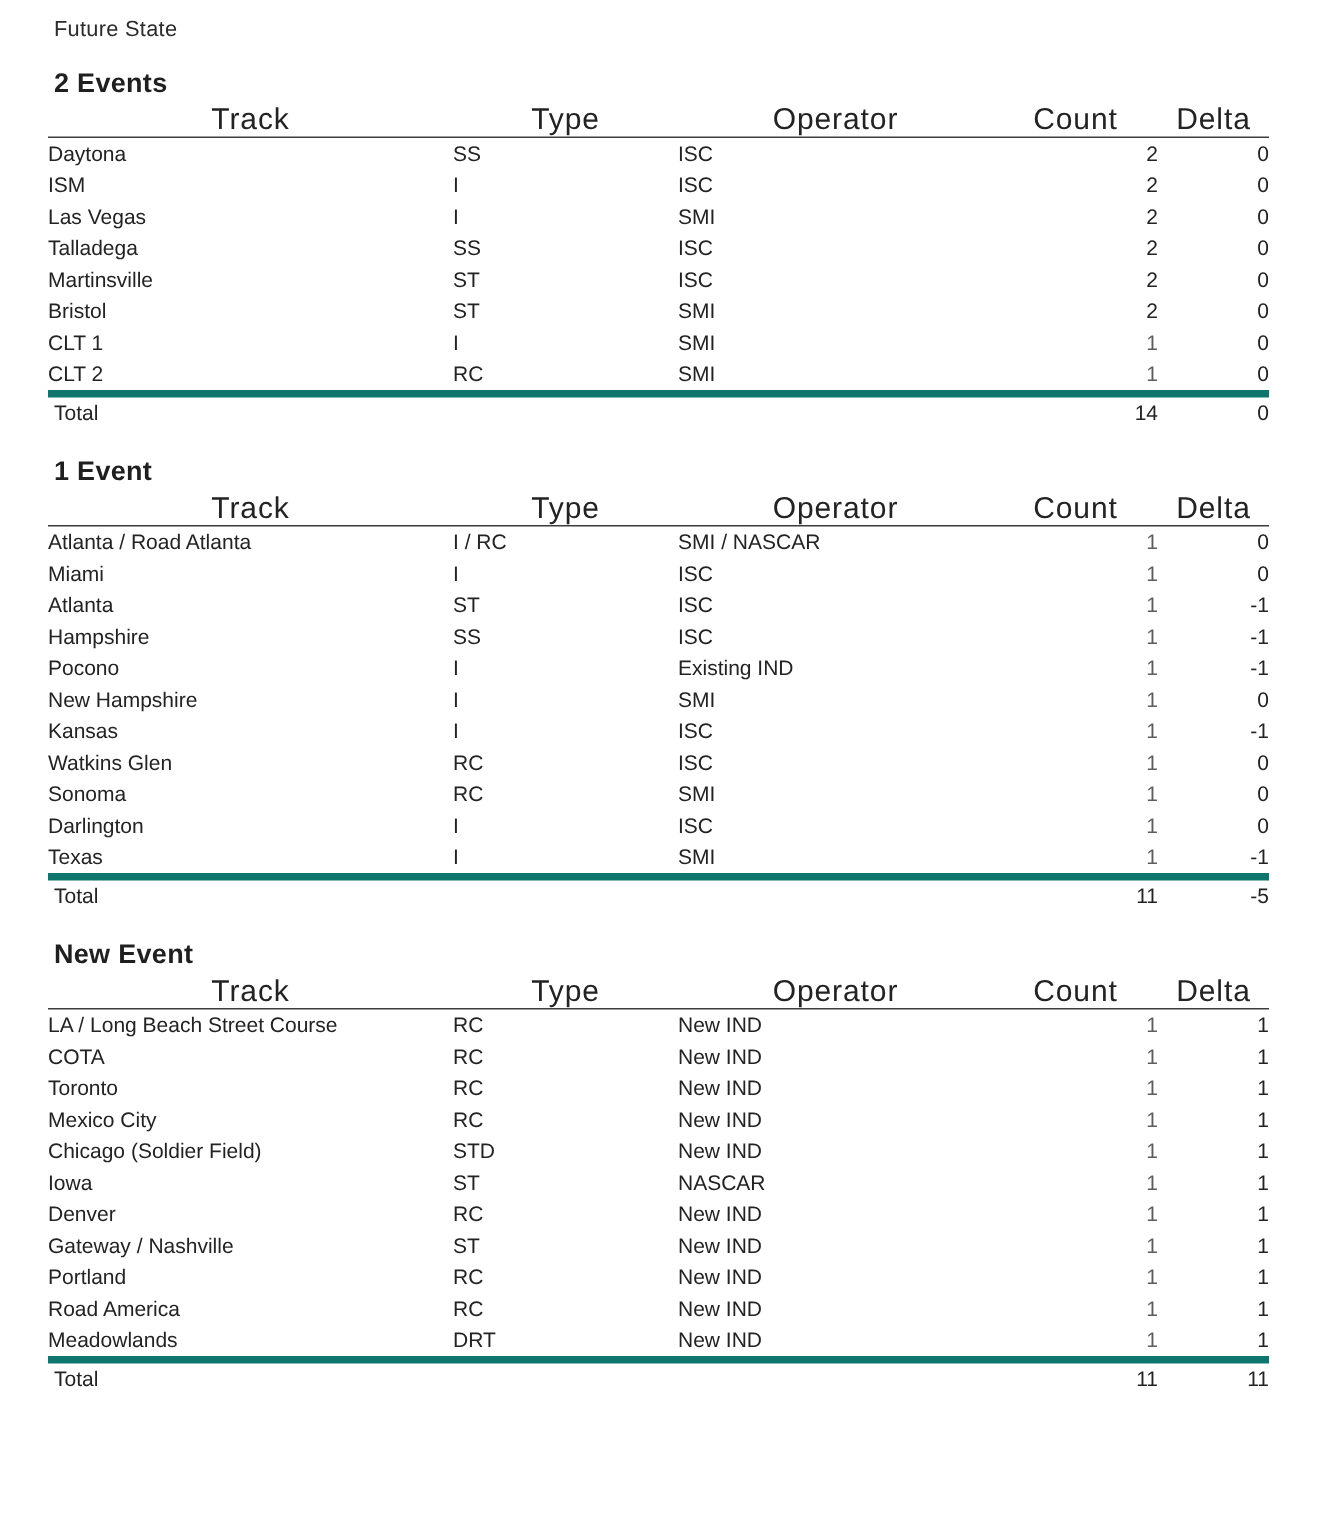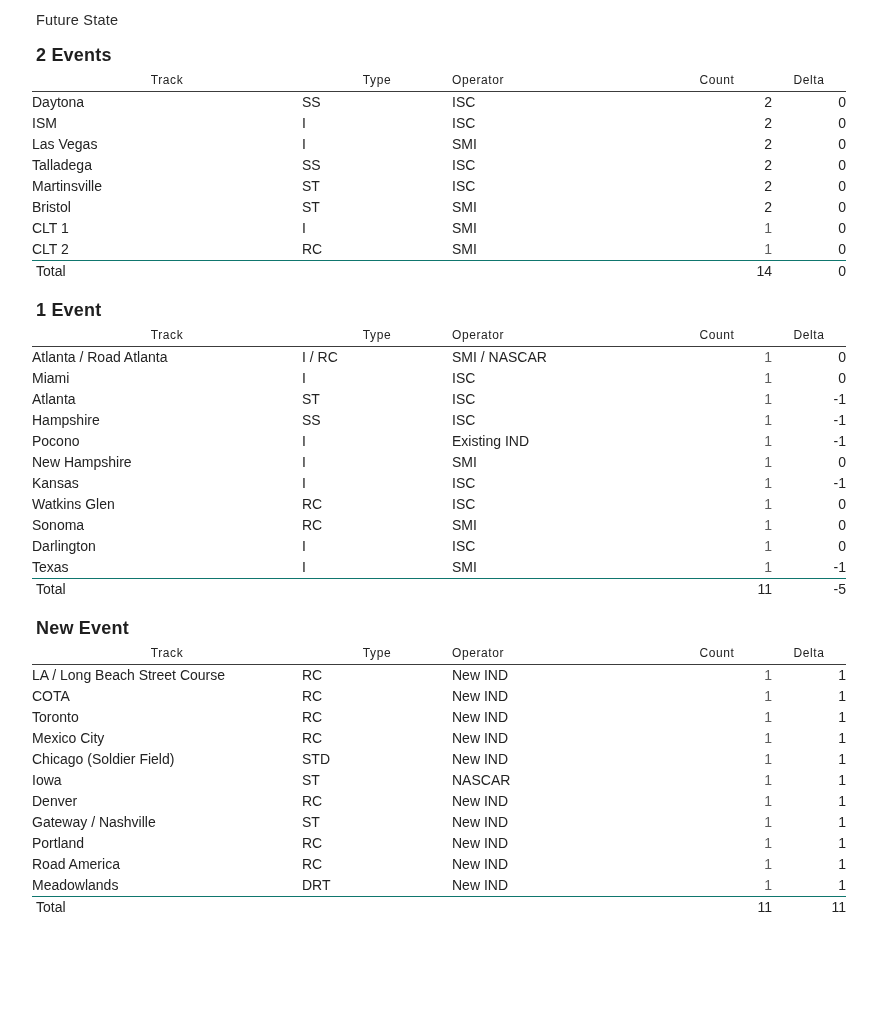--- a/index.html
+++ b/index.html
@@ -48,40 +48,40 @@
   table.grid th, table.grid td {
     padding: 2px 0 2px 0;
     font-weight: normal;
     vertical-align: bottom;
     line-height: 17px;
     white-space: nowrap;
     overflow: hidden;
   }
   thead th {
     font-weight: bold;
-    font-size: 12px;
+    font-size: 20px;
     letter-spacing: 0.6px;
     padding-bottom: 1px;
     border-bottom: 1px solid #3c3c3c;
   }
   
   .col-track   { width: 270px; text-align: left;  padding-left: 4px; }
   .col-type    { width: 150px; text-align: left;  }
   .col-op      { width: 210px; text-align: left;  }
   .col-count   { width: 110px; text-align: right; }
   .col-delta   { width: 74px;  text-align: right; padding-right: 2px; }
 
   thead .col-track { text-align: center; padding-left: 0; }
   thead .col-type  { text-align: center; }
-  thead .col-op    { }
+  thead .col-op    { text-align: center; }
   thead .col-count { text-align: center; }
   thead .col-delta { text-align: center; }
 
   tbody tr.data td { border: none; }
-  tbody tr.last-data td { border-bottom: 1px solid #0f766e; }
+  tbody tr.last-data td { border-bottom: 5px solid #0f766e; }
   tbody tr.total td {
     padding-top: 2px;
   }
   tbody tr.total td.col-track { padding-left: 4px; }
   
   .faint { color: #5d5d5d; }
 </style>
 </head>
 <body>
 

